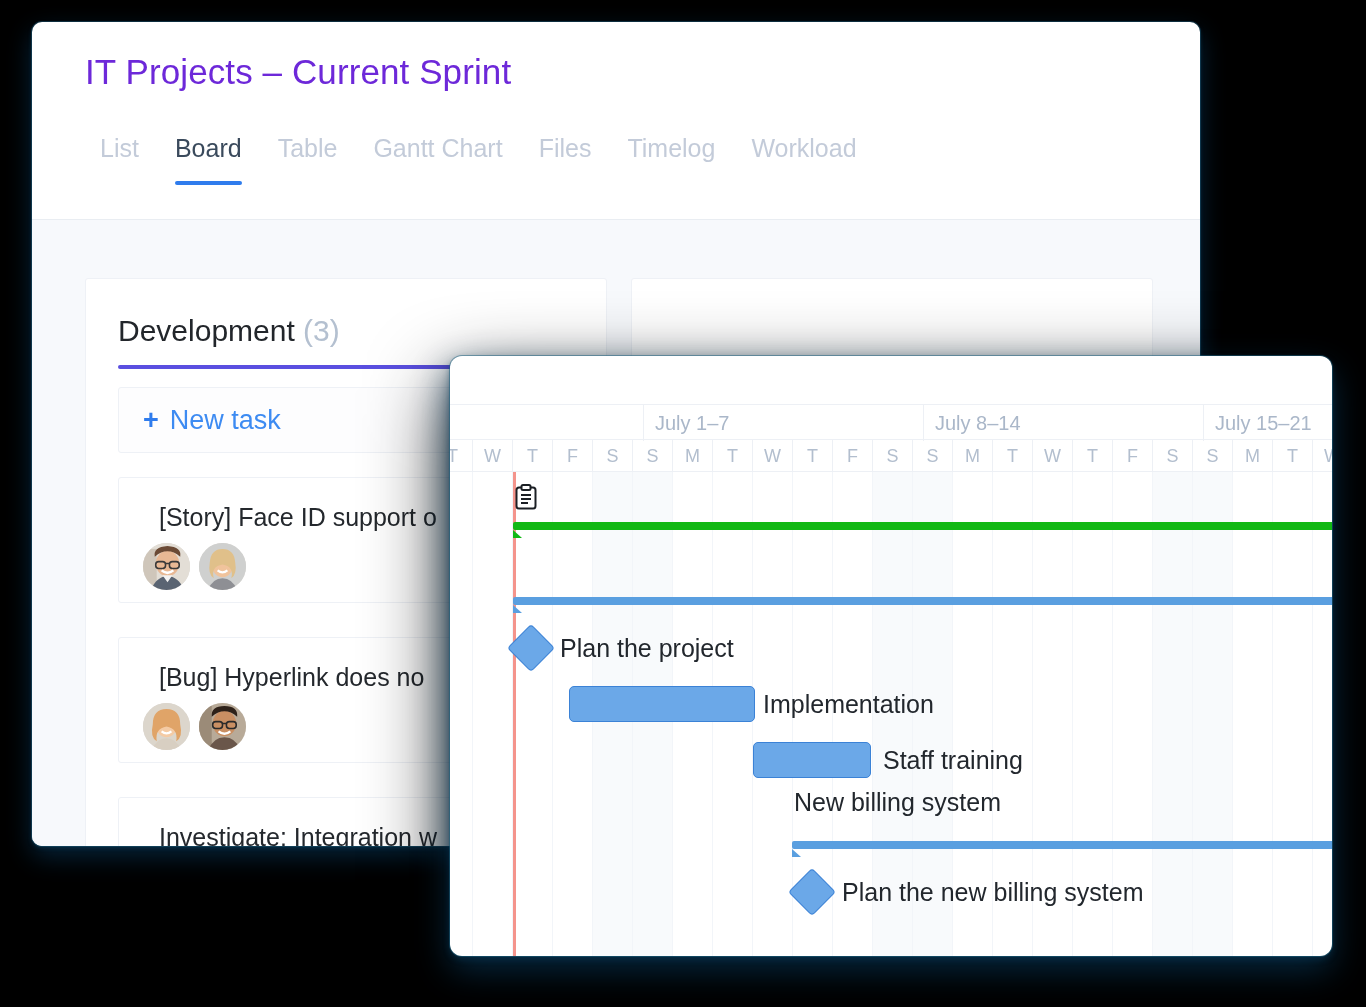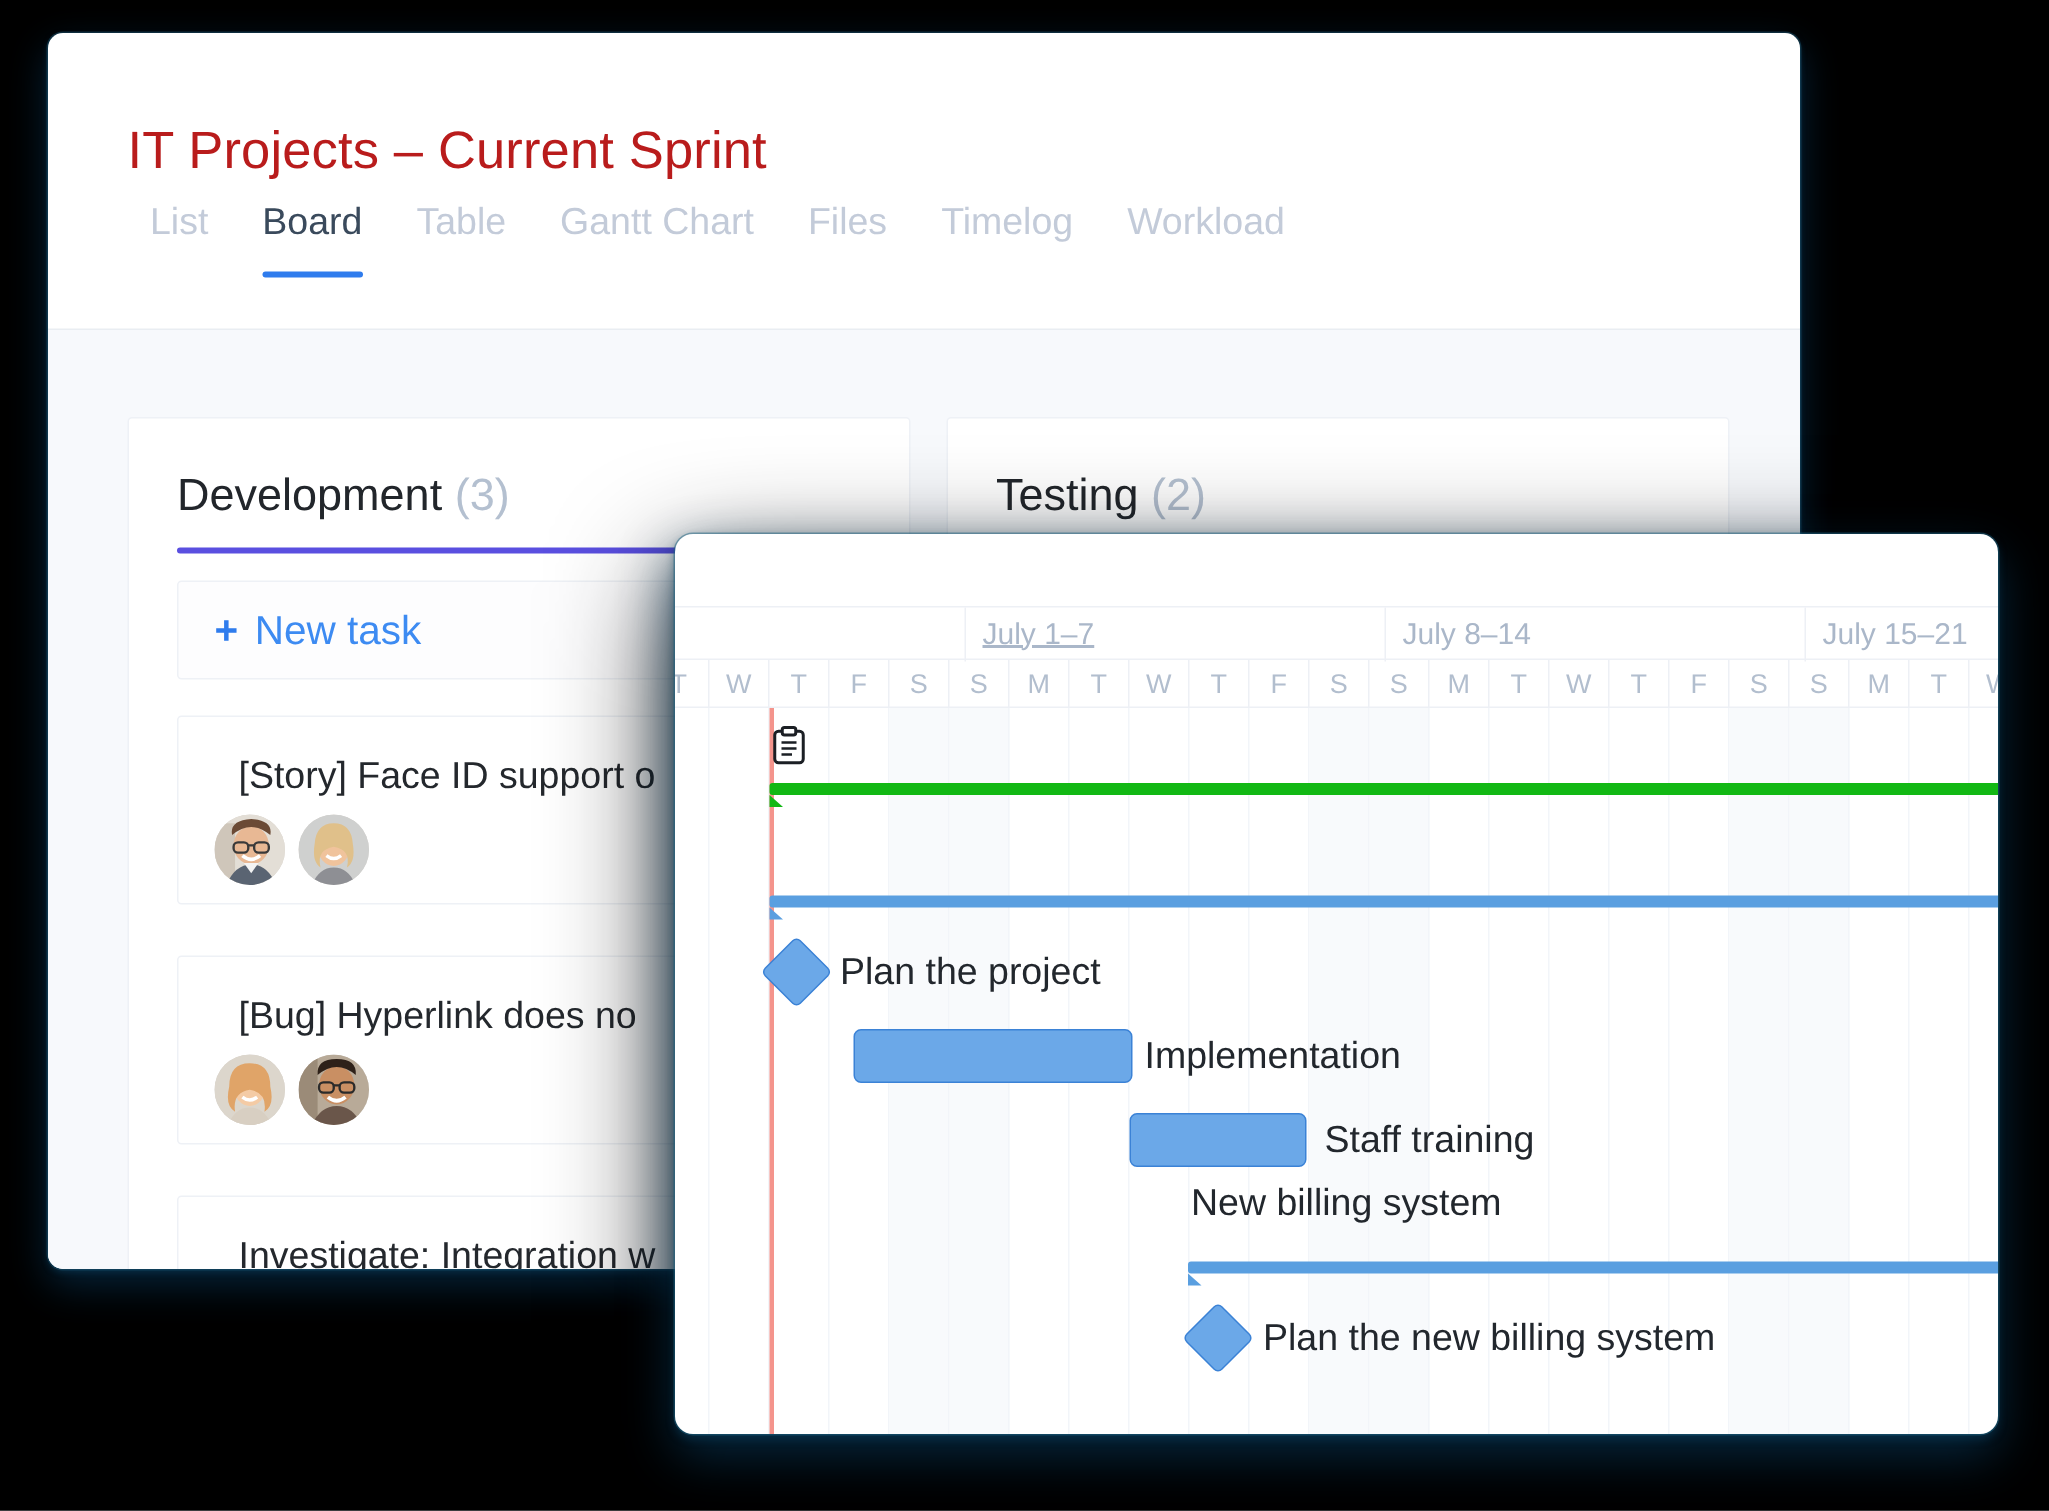--- a/index.html
+++ b/index.html
@@ -20,22 +20,22 @@
     border-radius: 10px;
     box-shadow:
       0 0 0 1px rgba(30,90,120,.45),
       0 2px 4px rgba(10,60,90,.55),
       0 10px 26px rgba(8,50,80,.75),
       0 22px 60px rgba(0,0,0,.85);
     overflow: hidden;
   }
   .board-title {
     position: absolute; left: 53px; top: 30px;
-    font-size: 35px; font-weight: 400; color: #b91c1c;
-    letter-spacing: .1px; white-space: nowrap; margin-top: 29px;
+    font-size: 35px; font-weight: 400; color: #6d28d9;
+    letter-spacing: .1px; white-space: nowrap;
   }
   .tabs {
     position: absolute; left: 50px; top: 112px;
     display: flex; align-items: flex-end; gap: 0;
   }
   .tab {
     position: relative;
     padding: 0 18px 22px 18px;
     font-size: 25px; color: #c3cbd9; font-weight: 400;
     white-space: nowrap; cursor: pointer;
@@ -265,40 +265,35 @@
             </div>
           </div>
         </div>
 
         <div class="card" style="top:518px">
           <div class="card-title">Investigate: Integration w</div>
         </div>
       </div>
 
       <div class="column col-test">
-        <div class="col-head">
-          <span>Testing</span>
-          <span class="count">(2)</span>
-          <div class="col-underline ul-test" style="top:86px"></div>
-        </div>
         <div class="newtask">
           <span class="plus">+</span>
           <span class="lbl">New task</span>
         </div>
       </div>
 
     </div>
   </div>
 
   <div class="gantt-panel">
     <div class="gantt-inner">
 
       <div class="wk-row">
         <div class="wk" style="left:-96px; width:290px;">24–30</div>
-        <div class="wk" style="left:194px; width:280px;text-decoration:underline;">July 1–7</div>
+        <div class="wk" style="left:194px; width:280px;">July 1–7</div>
         <div class="wk" style="left:474px; width:280px;">July 8–14</div>
         <div class="wk" style="left:754px; width:280px;">July 15–21</div>
       </div>
 
       <div class="day-row" id="day-row">
           <div class="day" style="left: -17px;">T</div>
           <div class="day" style="left: 23px;">W</div>
           <div class="day" style="left: 63px;">T</div>
           <div class="day" style="left: 103px;">F</div>
           <div class="day" style="left: 143px;">S</div>

